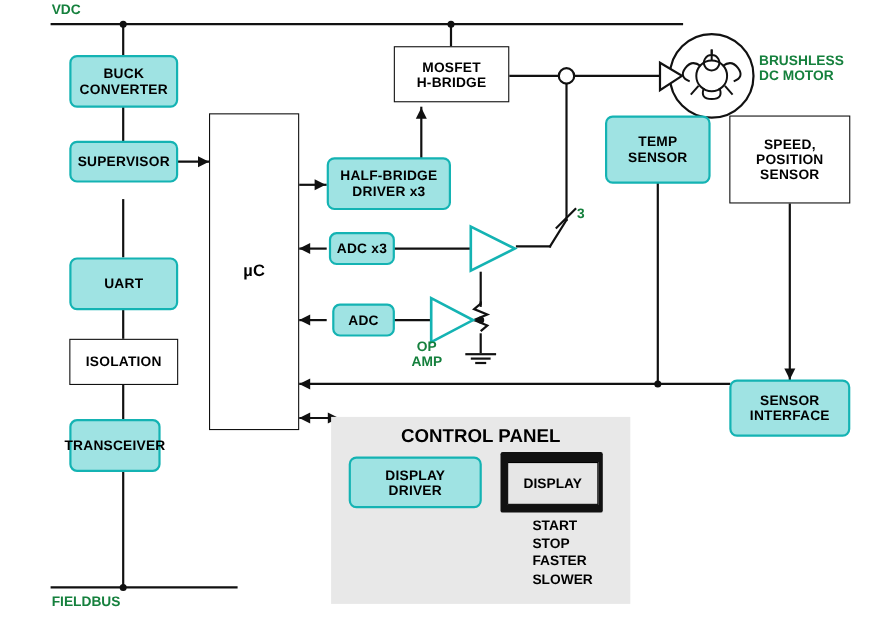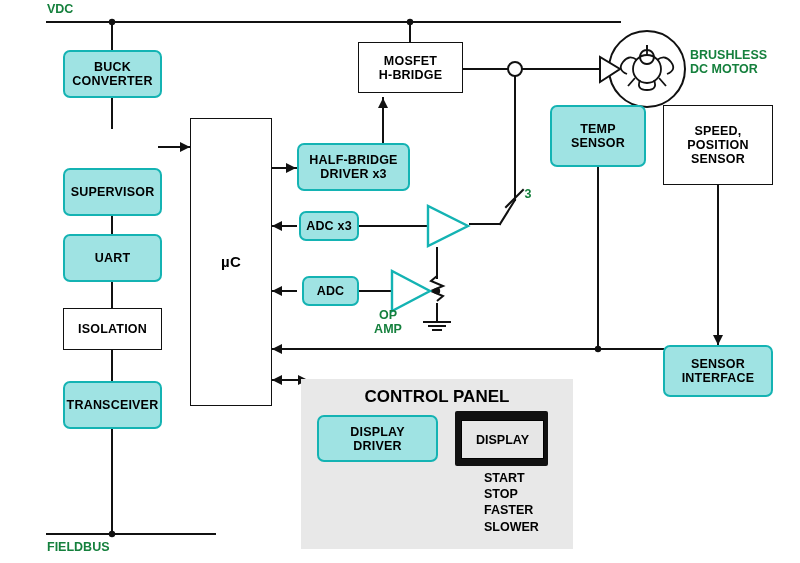--- a/index.html
+++ b/index.html
@@ -226,29 +226,29 @@
   <div class="plain-label left-label" style="left:47px; top:2px; width:60px;">VDC</div>
 
   <div class="plain-label left-label" style="left:47px; top:540px; width:110px;">FIELDBUS</div>
 
   <div class="panel" style="left:301px; top:379px; width:272px; height:170px;"></div>
   <div class="panel-title" style="left:301px; top:387px; width:272px;">CONTROL PANEL</div>
 
   <div class="block teal" style="left:63px; top:50px; width:99px; height:48px; white-space:pre-line;">BUCK
 CONVERTER</div>
 
-  <div class="block teal" style="left:63px; top:128px; width:99px; height:48px;margin-top:40px;">SUPERVISOR</div>
+  <div class="block teal" style="left:63px; top:128px; width:99px; height:38px;">SUPERVISOR</div>
 
   <div class="block teal" style="left:63px; top:234px; width:99px; height:48px;">UART</div>
 
   <div class="block white" style="left:63px; top:308px; width:99px; height:42px;">ISOLATION</div>
 
-  <div class="block teal" style="left:63px; top:381px; width:99px; height:48px;">TRANSCEIVER</div>
-
-  <div class="block white" style="left:190px; top:118px; width:82px; height:288px; font-size:15px;">µC</div>
+  <div class="block teal" style="left:63px; top:381px; width:83px; height:48px;">TRANSCEIVER</div>
+
+  <div class="block white" style="left:190px; top:103px; width:82px; height:288px; font-size:15px;">µC</div>
 
   <div class="block teal" style="left:297px; top:143px; width:113px; height:48px; white-space:pre-line;">HALF-BRIDGE
 DRIVER x3</div>
 
   <div class="block teal" style="left:299px; top:211px; width:60px; height:30px;">ADC x3</div>
 
   <div class="block teal" style="left:302px; top:276px; width:57px; height:30px;">ADC</div>
 
   <div class="block white" style="left:358px; top:42px; width:105px; height:51px; white-space:pre-line;">MOSFET
 H-BRIDGE</div>

